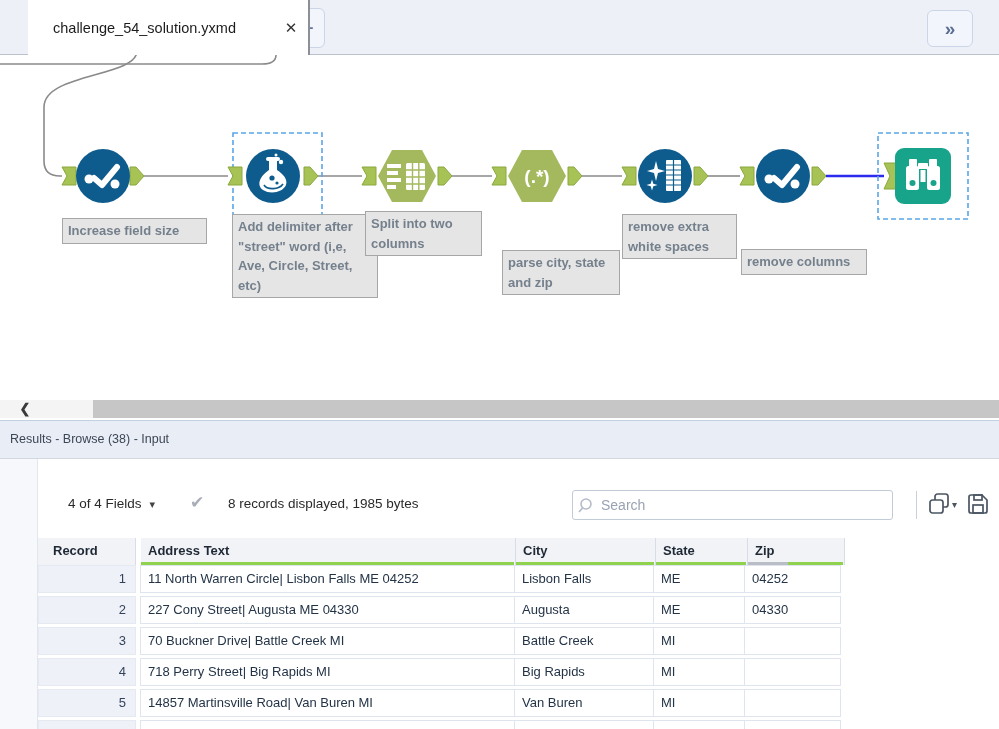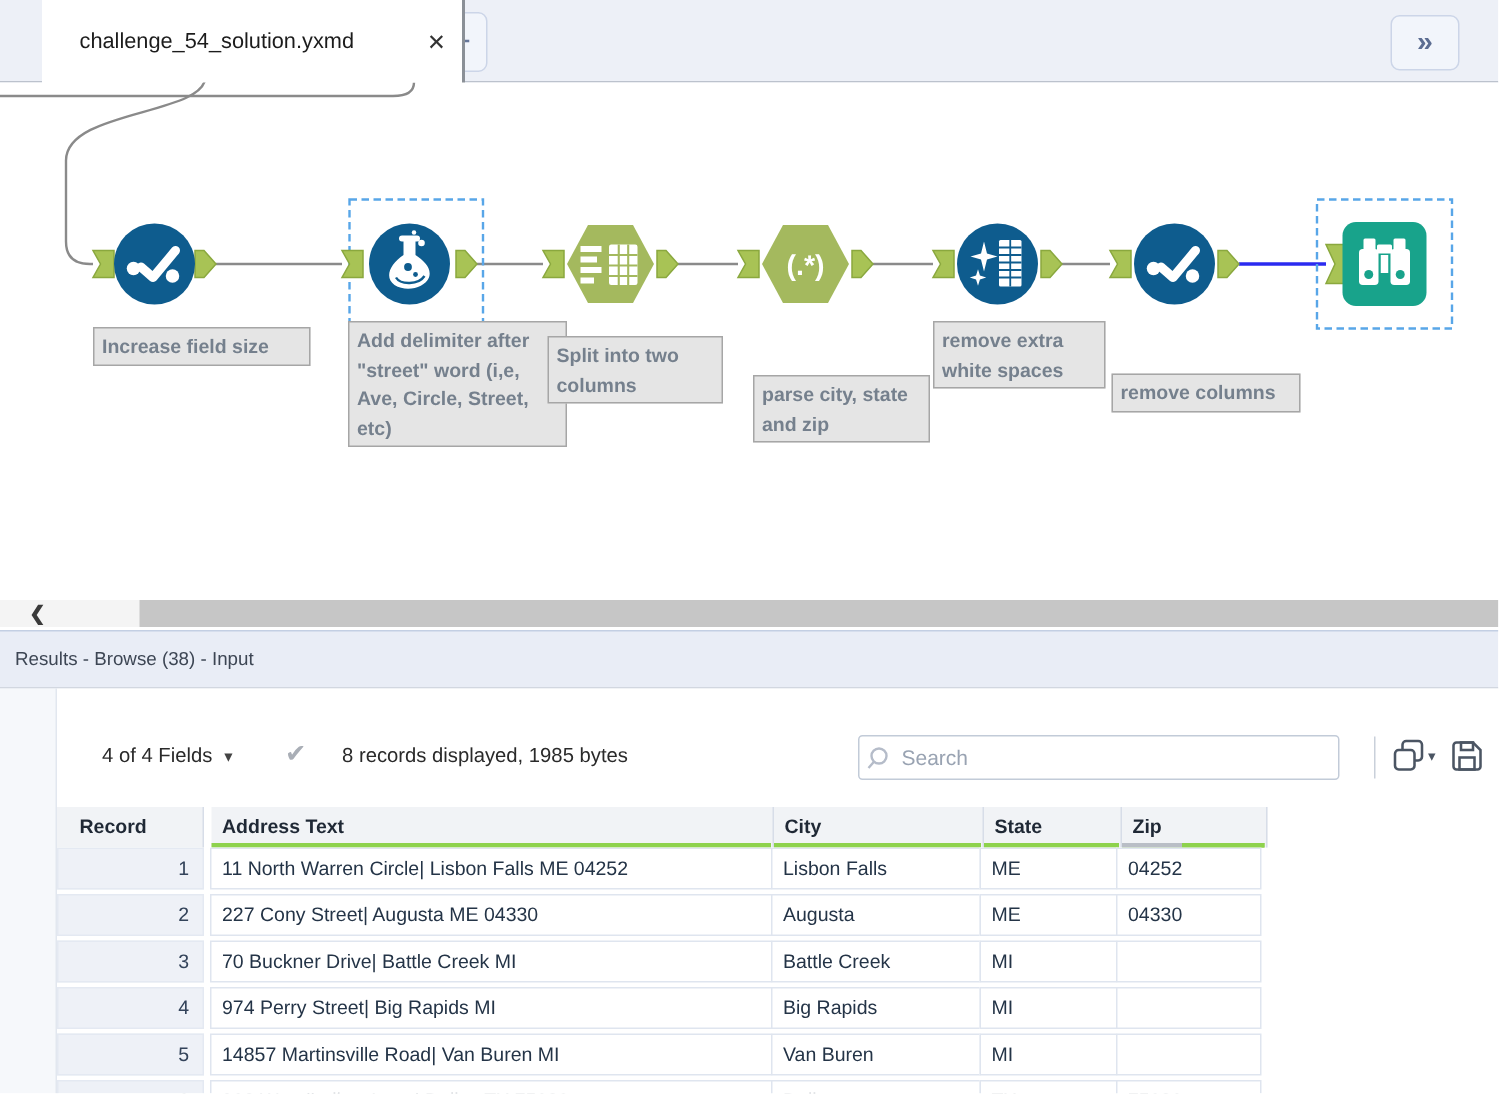--- a/index.html
+++ b/index.html
@@ -187,21 +187,21 @@
           <rect x="-5" y="-13" width="10" height="6" rx="1"></rect>
             <rect x="-2.5" y="-6" width="5" height="12"></rect>
           <circle cx="-10.5" cy="7" r="3" fill="#18a38b"></circle>
             <circle cx="10.5" cy="7" r="3" fill="#18a38b"></circle>
         </g>
       </g>
     </svg>
 
     <div class="ann" style="left:62px;top:163px;width:145px;">Increase field size</div>
     <div class="ann" style="left:232px;top:159px;width:146px;">Add delimiter after "street" word (i,e, Ave, Circle, Street, etc)</div>
-    <div class="ann" style="left:365px;top:169px;width:117px;">Split into two columns</div>
+    <div class="ann" style="left:365px;top:156px;width:117px;">Split into two columns</div>
     <div class="ann" style="left:502px;top:159px;width:118px;margin-top:36px;">parse city, state and zip</div>
     <div class="ann" style="left:622px;top:159px;width:115px;">remove extra white spaces</div>
     <div class="ann" style="left:741px;top:174px;width:126px;margin-top:20px;">remove columns</div>
   </div>
 
   <div class="hscroll">
     <div class="track"></div>
     <div class="larr">❮</div>
     <div class="thumb"></div>
   </div>
@@ -280,21 +280,21 @@
       <div class="cell rec c0">3</div>
       <div class="spacer"></div>
       <div class="cell c1">70 Buckner Drive| Battle Creek MI</div>
       <div class="cell c2">Battle Creek</div>
       <div class="cell c3">MI</div>
       <div class="cell c4"></div>
     </div>
       <div class="trow">
       <div class="cell rec c0">4</div>
       <div class="spacer"></div>
-      <div class="cell c1">974 Perry Street| Big Rapids MI</div>
+      <div class="cell c1">718 Perry Street| Big Rapids MI</div>
       <div class="cell c2">Big Rapids</div>
       <div class="cell c3">MI</div>
       <div class="cell c4"></div>
     </div>
       <div class="trow">
       <div class="cell rec c0">5</div>
       <div class="spacer"></div>
       <div class="cell c1">14857 Martinsville Road| Van Buren MI</div>
       <div class="cell c2">Van Buren</div>
       <div class="cell c3">MI</div>

